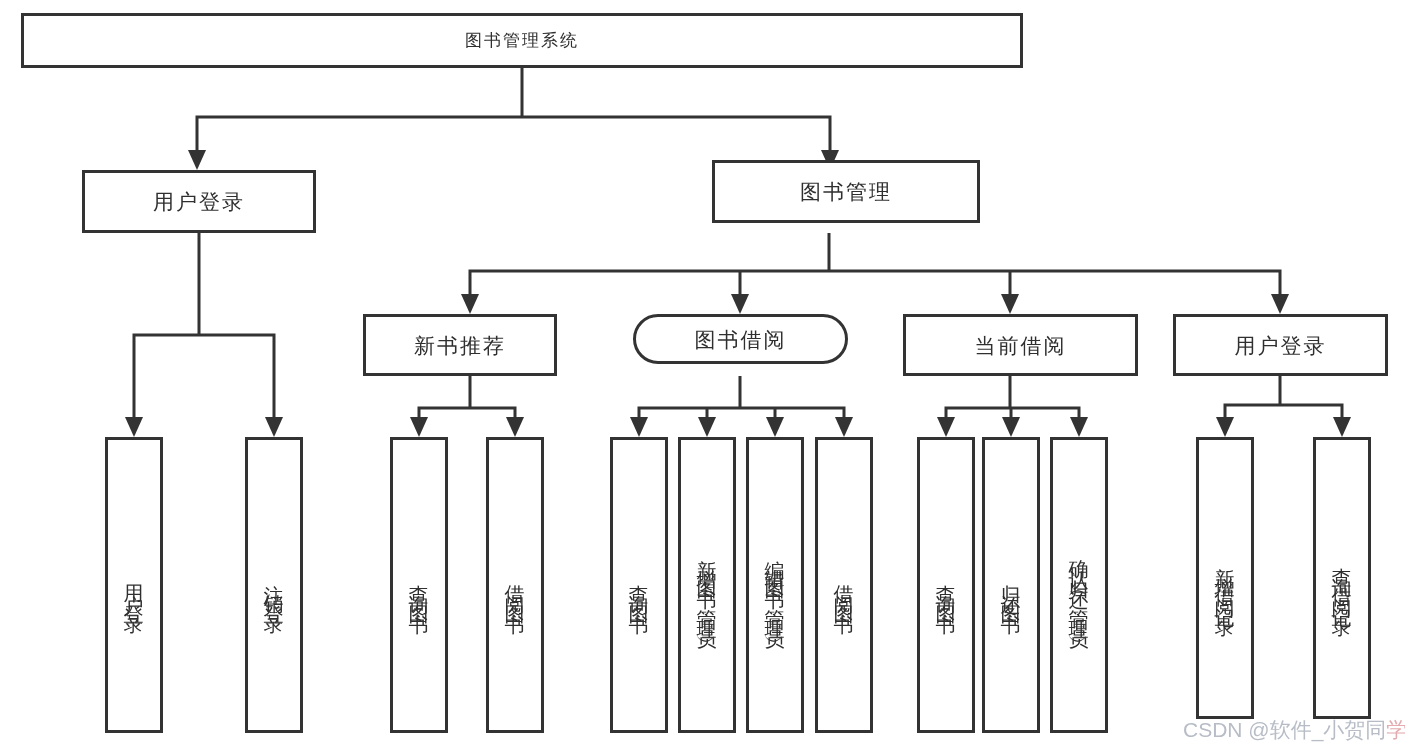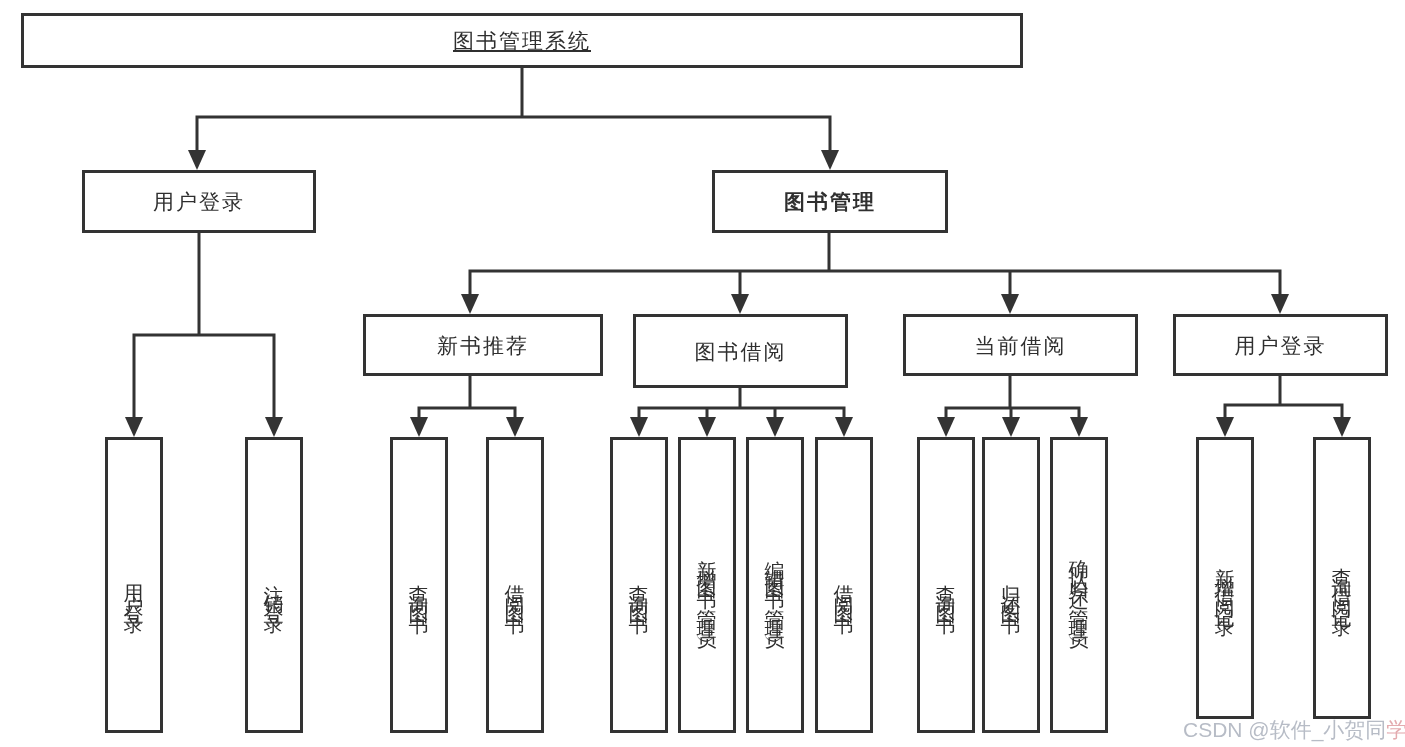--- a/index.html
+++ b/index.html
@@ -33,21 +33,21 @@
     align-items: center;
     justify-content: center;
     text-align: center;
   }
   .hlabel {
     font-size: 21px;
     letter-spacing: 2px;
     line-height: 1;
     white-space: nowrap;
   }
-  .root .hlabel { font-size: 21px; text-decoration: underline; }
+  .root .hlabel { font-size: 17px; }
   .leaf .vlabel {
     writing-mode: vertical-rl;
     text-orientation: mixed;
     font-size: 20px;
     letter-spacing: 10px;
     line-height: 1;
     padding-top: 8px;
   }
   .watermark {
     position: absolute;
@@ -101,28 +101,28 @@
     <polygon class="arrow" points="1333,417 1351,417 1342,437"></polygon>
   </svg>
 
   <div class="node root" style="left:21px; top:13px; width:1002px; height:55px;">
     <span class="hlabel">图书管理系统</span>
   </div>
 
   <div class="node" style="left:82px; top:170px; width:234px; height:63px;">
     <span class="hlabel">用户登录</span>
   </div>
-  <div class="node" style="left:712px; top:170px; width:236px; height:63px;font-weight:bold;">
+  <div class="node" style="left:712px; top:160px; width:268px; height:63px;">
     <span class="hlabel">图书管理</span>
   </div>
 
-  <div class="node" style="left:363px; top:314px; width:240px; height:62px;">
+  <div class="node" style="left:363px; top:314px; width:194px; height:62px;">
     <span class="hlabel">新书推荐</span>
   </div>
-  <div class="node" style="left:633px; top:314px; width:215px; height:74px;">
+  <div class="node" style="left:633px; top:314px; width:215px; height:50px;border-radius:27px;">
     <span class="hlabel">图书借阅</span>
   </div>
   <div class="node" style="left:903px; top:314px; width:235px; height:62px;">
     <span class="hlabel">当前借阅</span>
   </div>
   <div class="node" style="left:1173px; top:314px; width:215px; height:62px;">
     <span class="hlabel">用户登录</span>
   </div>
 
   <div class="node leaf" style="left:105px; top:437px; width:58px; height:296px;">

